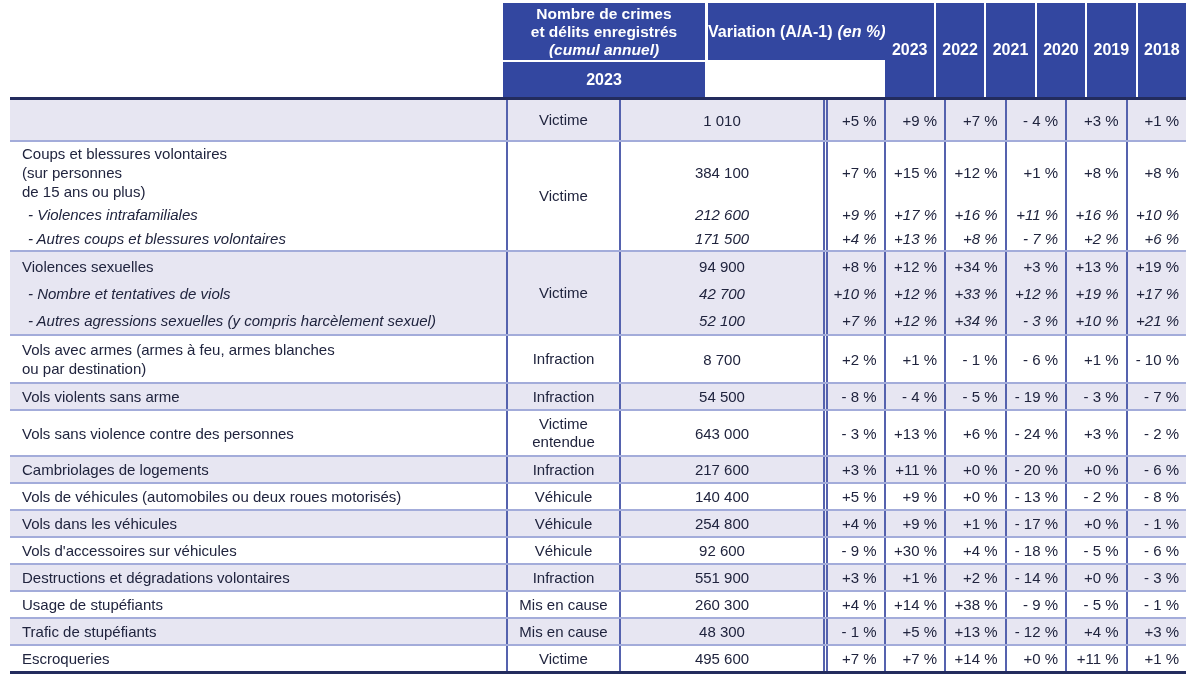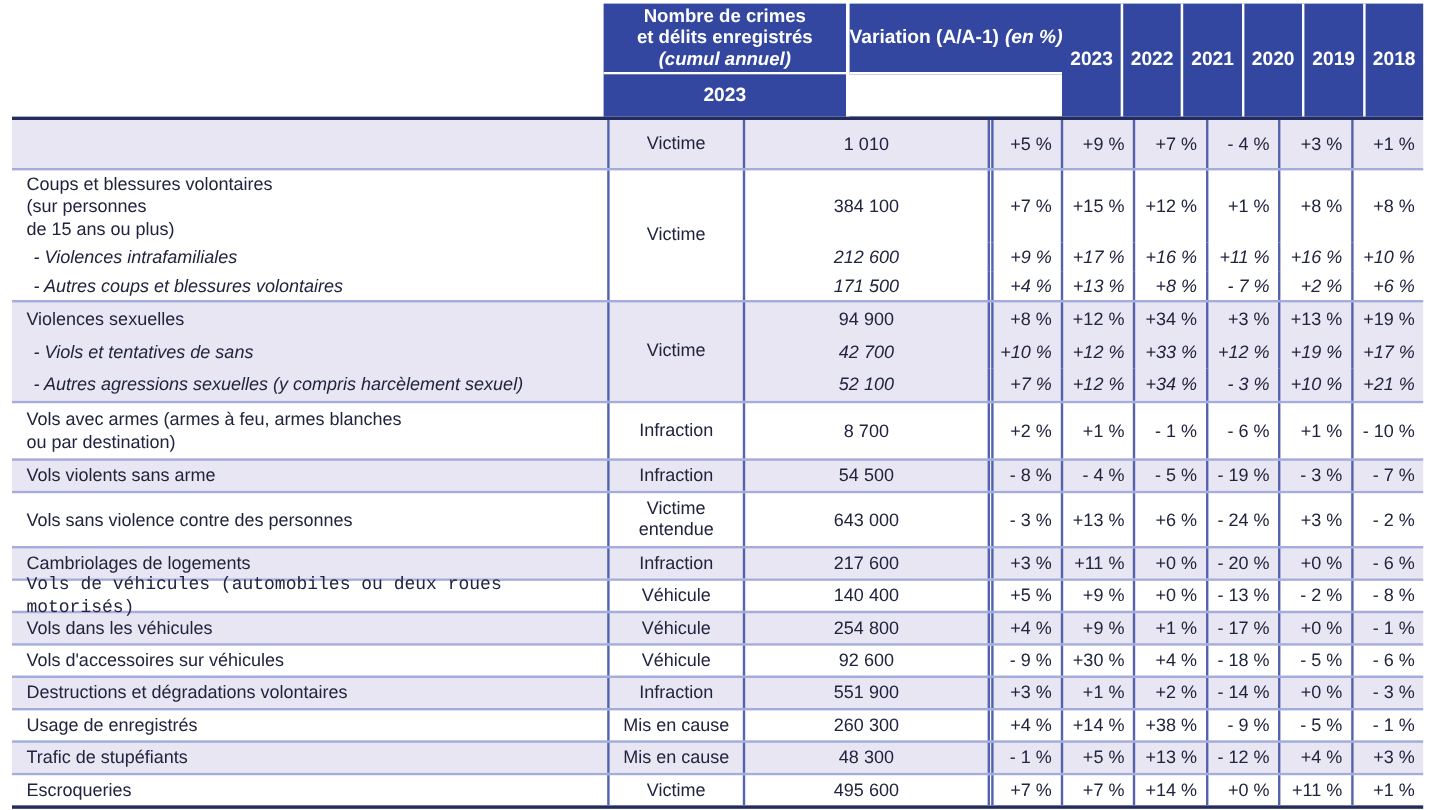--- a/index.html
+++ b/index.html
@@ -122,21 +122,21 @@
       <div class="band shaded" style="grid-template-rows: 28px 27px 27px;">
         <div class="cell unit-cell" style="grid-row: 1 / span 3;">Victime</div>
         <div class="cell label-cell" style="grid-row: 1;">Violences sexuelles</div>
         <div class="cell count-cell" style="grid-row: 1;">94 900</div>
         <div class="cell var-cell first" style="grid-area: 1 / 4;">+8 %</div>
         <div class="cell var-cell" style="grid-area: 1 / 5;">+12 %</div>
         <div class="cell var-cell" style="grid-area: 1 / 6;">+34 %</div>
         <div class="cell var-cell" style="grid-area: 1 / 7;">+3 %</div>
         <div class="cell var-cell" style="grid-area: 1 / 8;">+13 %</div>
         <div class="cell var-cell" style="grid-area: 1 / 9;">+19 %</div>
-        <div class="cell label-cell sub" style="grid-row: 2;">- Viols et tentatives de sans</div>
+        <div class="cell label-cell sub" style="grid-row: 2;">- Nombre et tentatives de viols</div>
         <div class="cell count-cell ital" style="grid-row: 2;">42 700</div>
         <div class="cell var-cell first ital" style="grid-area: 2 / 4;">+10 %</div>
         <div class="cell var-cell ital" style="grid-area: 2 / 5;">+12 %</div>
         <div class="cell var-cell ital" style="grid-area: 2 / 6;">+33 %</div>
         <div class="cell var-cell ital" style="grid-area: 2 / 7;">+12 %</div>
         <div class="cell var-cell ital" style="grid-area: 2 / 8;">+19 %</div>
         <div class="cell var-cell ital" style="grid-area: 2 / 9;">+17 %</div>
         <div class="cell label-cell sub" style="grid-row: 3;">- Autres agressions sexuelles (y compris harcèlement sexuel)</div>
         <div class="cell count-cell ital" style="grid-row: 3;">52 100</div>
         <div class="cell var-cell first ital" style="grid-area: 3 / 4;">+7 %</div>
@@ -187,21 +187,21 @@
         <div class="cell count-cell" style="grid-row: 1;">217 600</div>
         <div class="cell var-cell first" style="grid-area: 1 / 4;">+3 %</div>
         <div class="cell var-cell" style="grid-area: 1 / 5;">+11 %</div>
         <div class="cell var-cell" style="grid-area: 1 / 6;">+0 %</div>
         <div class="cell var-cell" style="grid-area: 1 / 7;">- 20 %</div>
         <div class="cell var-cell" style="grid-area: 1 / 8;">+0 %</div>
         <div class="cell var-cell" style="grid-area: 1 / 9;">- 6 %</div>
       </div>
       <div class="band" style="grid-template-rows: 25px;">
         <div class="cell unit-cell" style="grid-row: 1 / span 1;">Véhicule</div>
-        <div class="cell label-cell" style="grid-row: 1; font-family: Liberation Mono, monospace;">Vols de véhicules (automobiles ou deux roues motorisés)</div>
+        <div class="cell label-cell" style="grid-row: 1;">Vols de véhicules (automobiles ou deux roues motorisés)</div>
         <div class="cell count-cell" style="grid-row: 1;">140 400</div>
         <div class="cell var-cell first" style="grid-area: 1 / 4;">+5 %</div>
         <div class="cell var-cell" style="grid-area: 1 / 5;">+9 %</div>
         <div class="cell var-cell" style="grid-area: 1 / 6;">+0 %</div>
         <div class="cell var-cell" style="grid-area: 1 / 7;">- 13 %</div>
         <div class="cell var-cell" style="grid-area: 1 / 8;">- 2 %</div>
         <div class="cell var-cell" style="grid-area: 1 / 9;">- 8 %</div>
       </div>
       <div class="band shaded" style="grid-template-rows: 25px;">
         <div class="cell unit-cell" style="grid-row: 1 / span 1;">Véhicule</div>
@@ -231,21 +231,21 @@
         <div class="cell count-cell" style="grid-row: 1;">551 900</div>
         <div class="cell var-cell first" style="grid-area: 1 / 4;">+3 %</div>
         <div class="cell var-cell" style="grid-area: 1 / 5;">+1 %</div>
         <div class="cell var-cell" style="grid-area: 1 / 6;">+2 %</div>
         <div class="cell var-cell" style="grid-area: 1 / 7;">- 14 %</div>
         <div class="cell var-cell" style="grid-area: 1 / 8;">+0 %</div>
         <div class="cell var-cell" style="grid-area: 1 / 9;">- 3 %</div>
       </div>
       <div class="band" style="grid-template-rows: 25px;">
         <div class="cell unit-cell" style="grid-row: 1 / span 1;">Mis en cause</div>
-        <div class="cell label-cell" style="grid-row: 1;">Usage de enregistrés</div>
+        <div class="cell label-cell" style="grid-row: 1;">Usage de stupéfiants</div>
         <div class="cell count-cell" style="grid-row: 1;">260 300</div>
         <div class="cell var-cell first" style="grid-area: 1 / 4;">+4 %</div>
         <div class="cell var-cell" style="grid-area: 1 / 5;">+14 %</div>
         <div class="cell var-cell" style="grid-area: 1 / 6;">+38 %</div>
         <div class="cell var-cell" style="grid-area: 1 / 7;">- 9 %</div>
         <div class="cell var-cell" style="grid-area: 1 / 8;">- 5 %</div>
         <div class="cell var-cell" style="grid-area: 1 / 9;">- 1 %</div>
       </div>
       <div class="band shaded" style="grid-template-rows: 25px;">
         <div class="cell unit-cell" style="grid-row: 1 / span 1;">Mis en cause</div>

